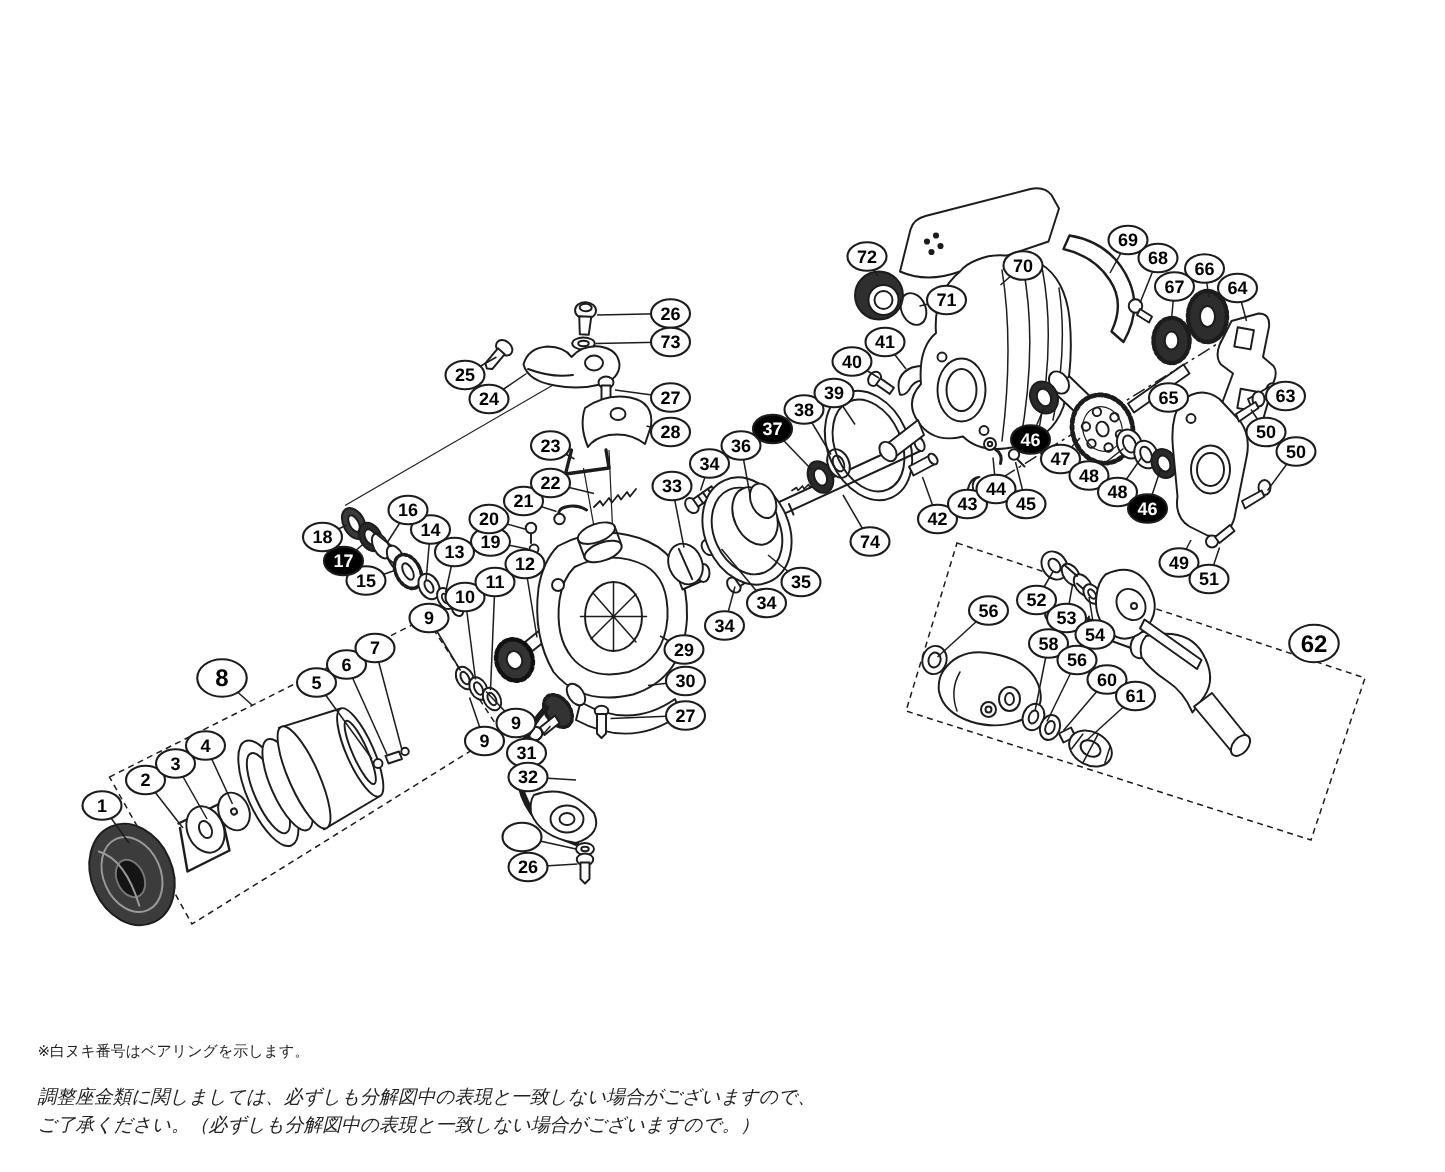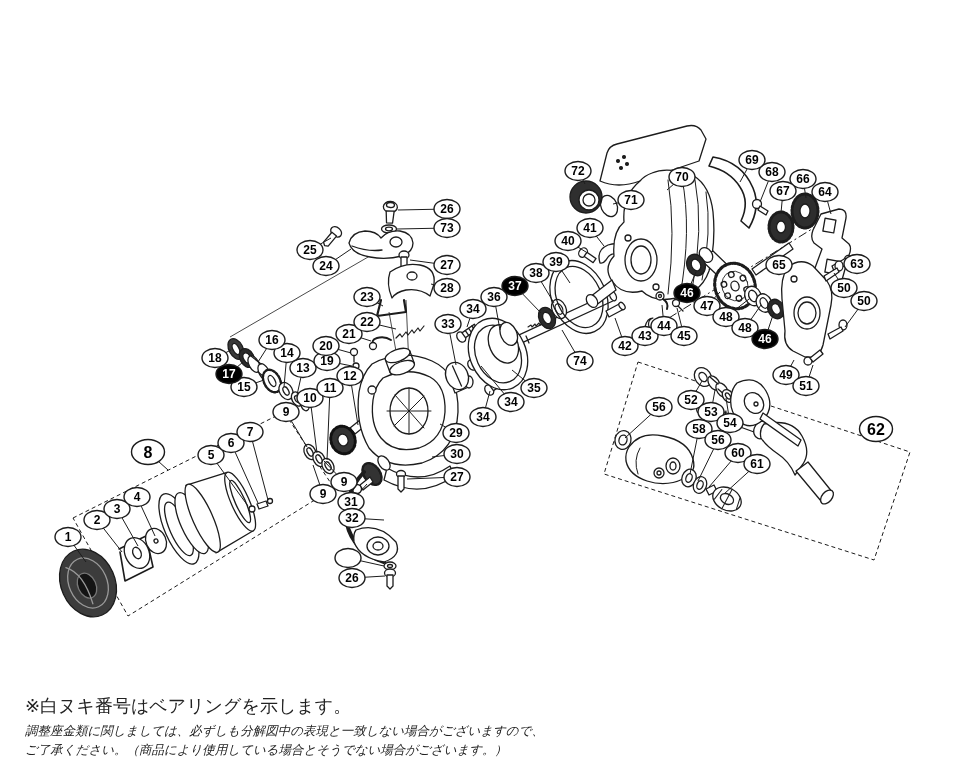--- a/index.html
+++ b/index.html
@@ -3,21 +3,21 @@
 <meta charset="utf-8">
 <style>
   html,body{margin:0;padding:0;background:#ffffff;width:963px;height:781px;overflow:hidden;
     font-family:"Liberation Sans","DejaVu Sans",sans-serif;}
   .stage{position:relative;width:963px;height:781px;background:#fff;}
   svg{position:absolute;left:0;top:0;}
   .dash{stroke-dasharray:4,3;stroke-width:1;}
   .dashdot{stroke-dasharray:9,3,2,3;stroke-width:1;}
   .thin{stroke-width:0.8;}
   .notes{position:absolute;left:25px;top:694px;width:600px;color:#222;}
-  .note1{font-size:18px;margin-bottom:4px;}
+  .note1{font-size:10px;margin-bottom:14px;}
   .note2{font-size:12.5px;line-height:1.55;font-style:italic;}
 </style>
 </head>
 <body>
 
 <div class="stage">
 <svg width="963" height="781" viewBox="0 0 963 781">
 
   <g stroke="#1c1c1c" fill="none">
     <polygon class="dash" points="73,518 284,412 334,488 128,616"></polygon>
@@ -796,16 +796,16 @@
           <ellipse cx="876" cy="429" rx="16.5" ry="12.5" fill="#ffffff" stroke="#1c1c1c" stroke-width="1.4"></ellipse>
           <text x="876" y="434.5" text-anchor="middle" font-size="16" font-weight="bold" font-family="&quot;Liberation Sans&quot;,&quot;DejaVu Sans&quot;,sans-serif" fill="#000000">62</text>
         </g>
       </g>
 </svg>
 
 <div class="notes">
   <div class="note1">※白ヌキ番号はベアリングを示します。</div>
   <div class="note2">
     <span>調整座金類に関しましては、必ずしも分解図中の表現と一致しない場合がございますので、</span><br>
-    <span>ご了承ください。（商品により使用している場合とそうでない場合がございます。）</span>
+    <span>ご了承ください。（必ずしも分解図中の表現と一致しない場合がございますので。）</span>
   </div>
 </div>
 </div>
 
 </body></html>

